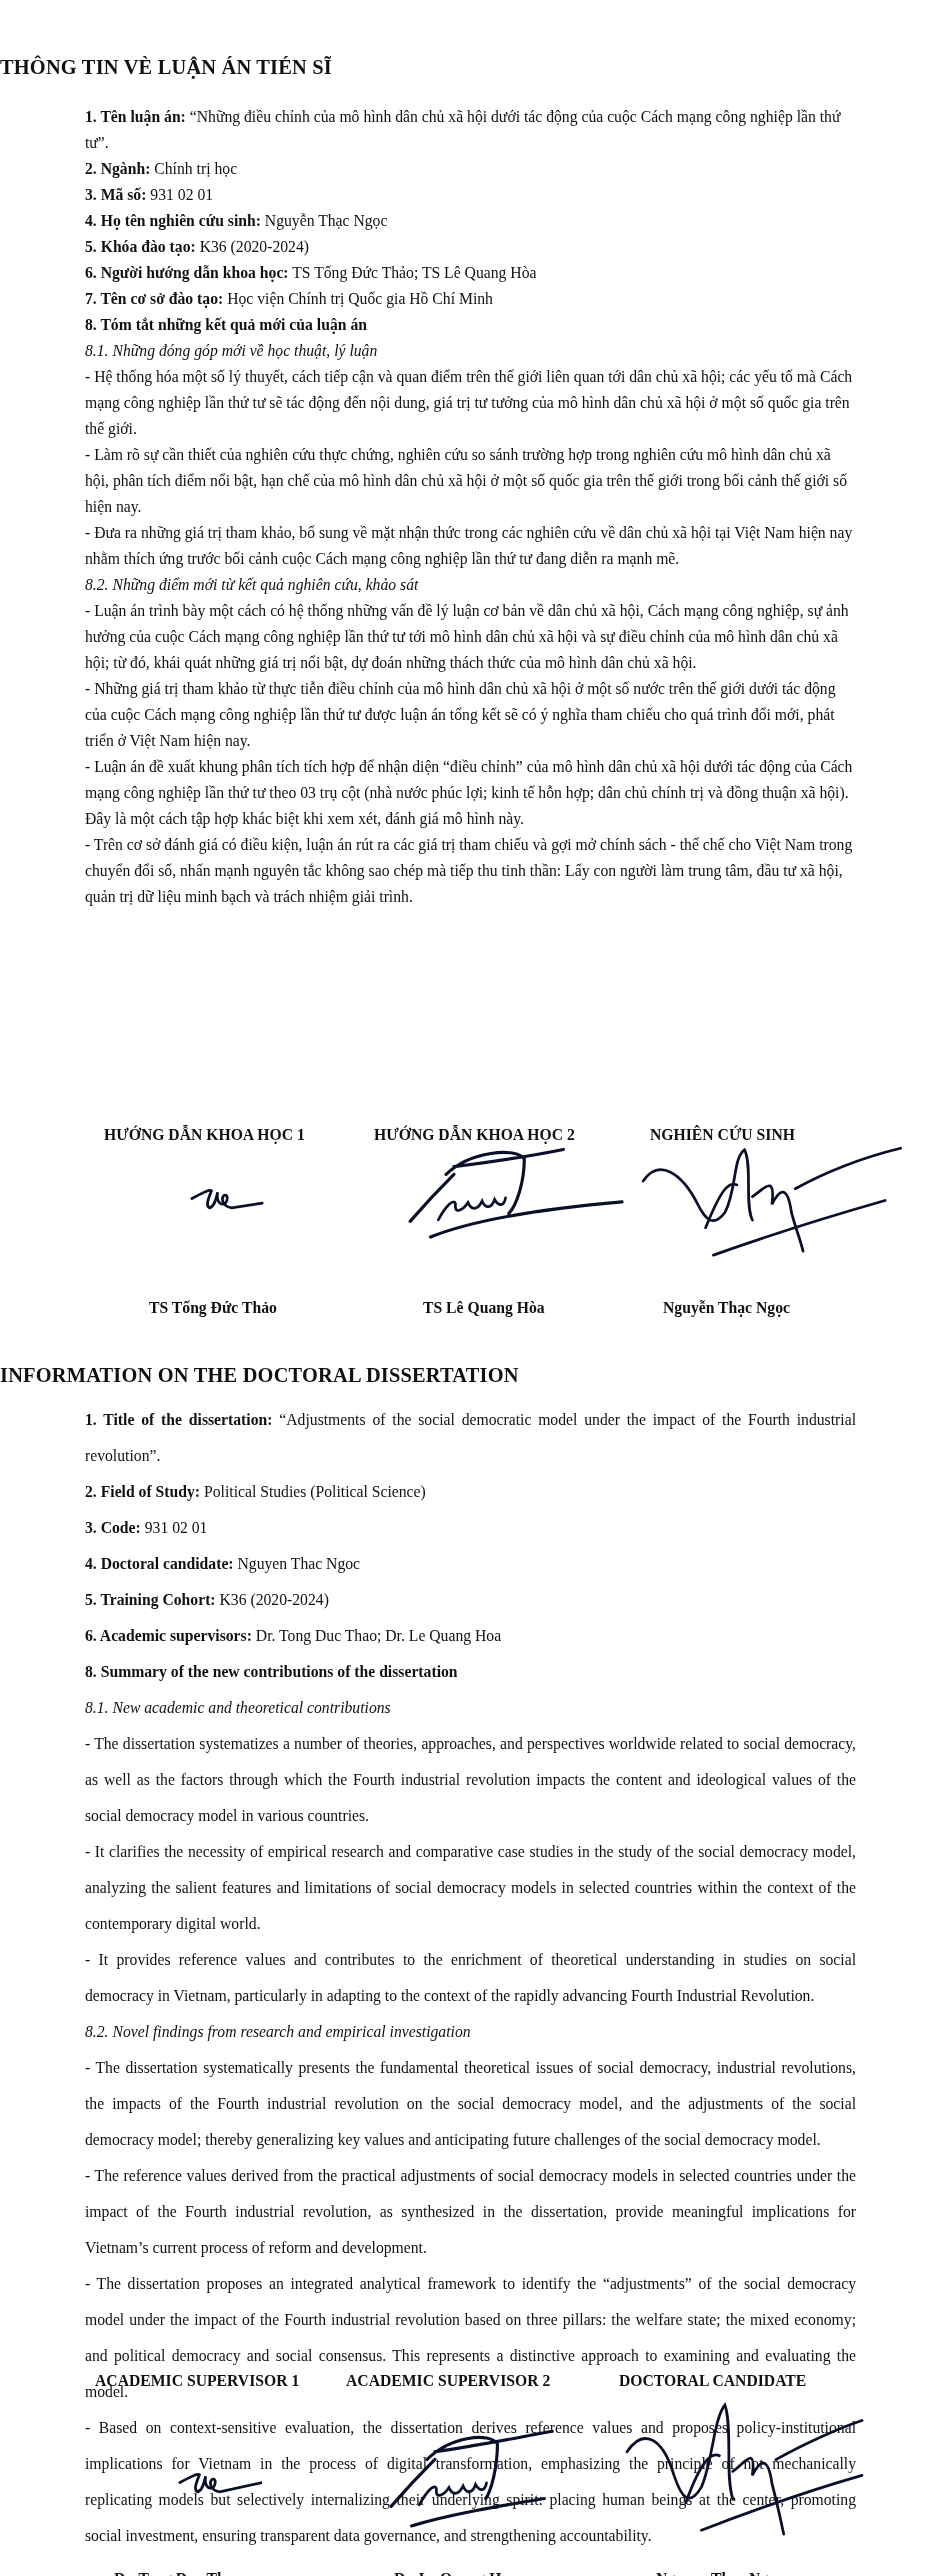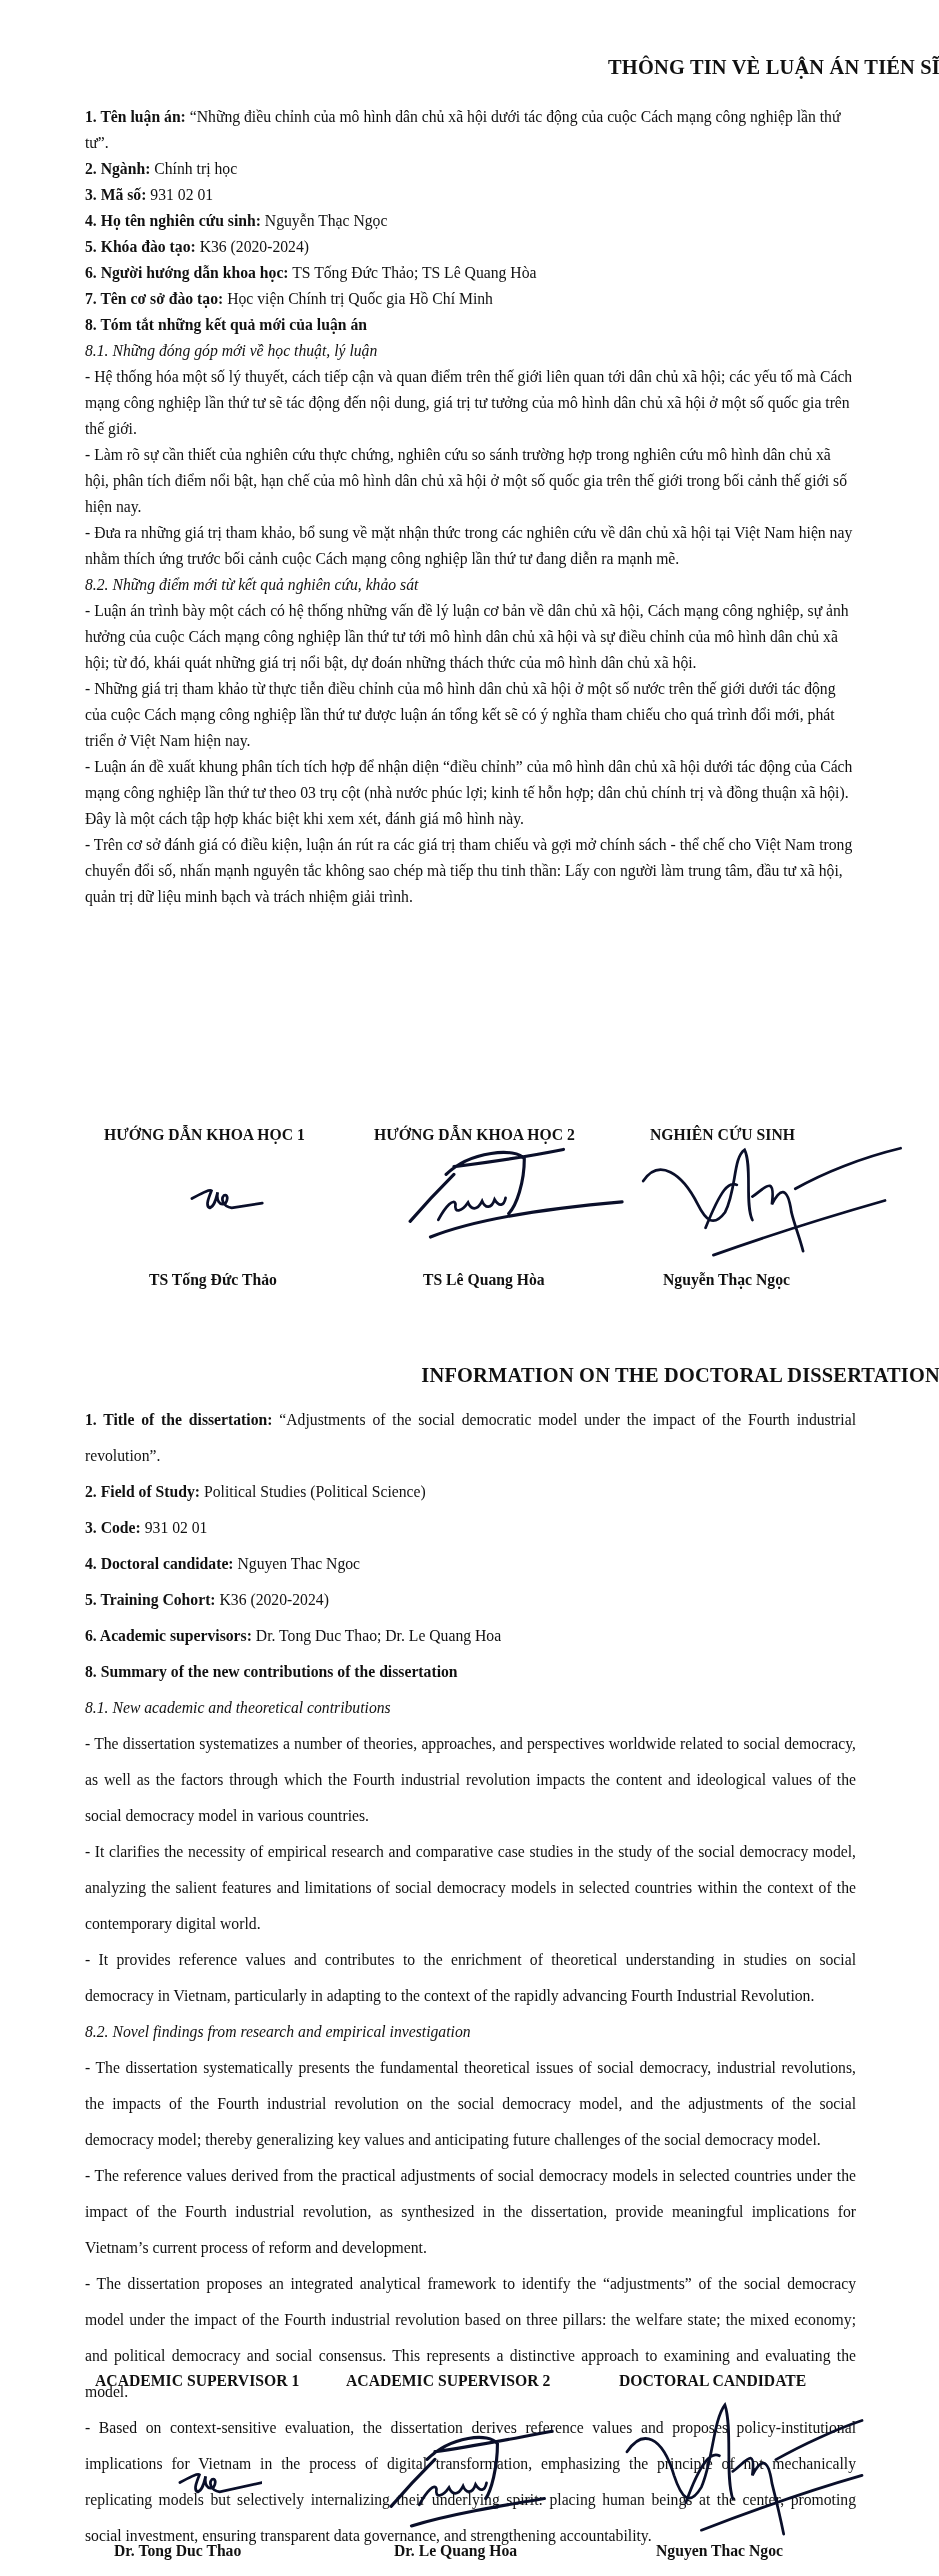--- a/index.html
+++ b/index.html
@@ -1,28 +1,28 @@
 <!DOCTYPE html>
 <html style="font-size:12.5px"><head>
 <meta charset="utf-8">
 <style>
   html, body { margin:0; padding:0; background:#ffffff; }
   body { width:940px; height:2576px; position:relative; overflow:hidden;
          font-family:"Liberation Serif", "DejaVu Serif", serif; color:#111111; }
   .page { position:absolute; left:0; top:0; width:940px; }
-  .title { position:absolute; left:0; width:940px; text-align:right;
+  .title { position:absolute; left:0; width:940px; text-align:left;
            font-weight:bold; font-size:20.4px; letter-spacing:0.2px; }
   .body { position:absolute; left:85px; width:771px; font-size:15.7px; line-height:26px; }
   .body p { margin:0; }
   .just { text-align:justify; }
   .b { font-weight:bold; }
   .i { font-style:italic; }
   .sigrow { position:absolute; left:0; width:940px; display:flex; }
   .sighead { font-weight:bold; font-size:15.7px; white-space:nowrap; }
-  .signame { font-weight:bold; font-size:15.7px; white-space:nowrap; }
+  .signame { font-weight:bold; font-size:15.7px; white-space:nowrap;margin-top:28px; }
   .sigimg { position:absolute; }
   .sigimg svg { display:block; }
 </style>
 </head>
 <body>
 
 <div class="page">
 
   <div class="title" style="top:56px;">THÔNG TIN VÈ LUẬN ÁN TIÉN SĨ</div>
 

